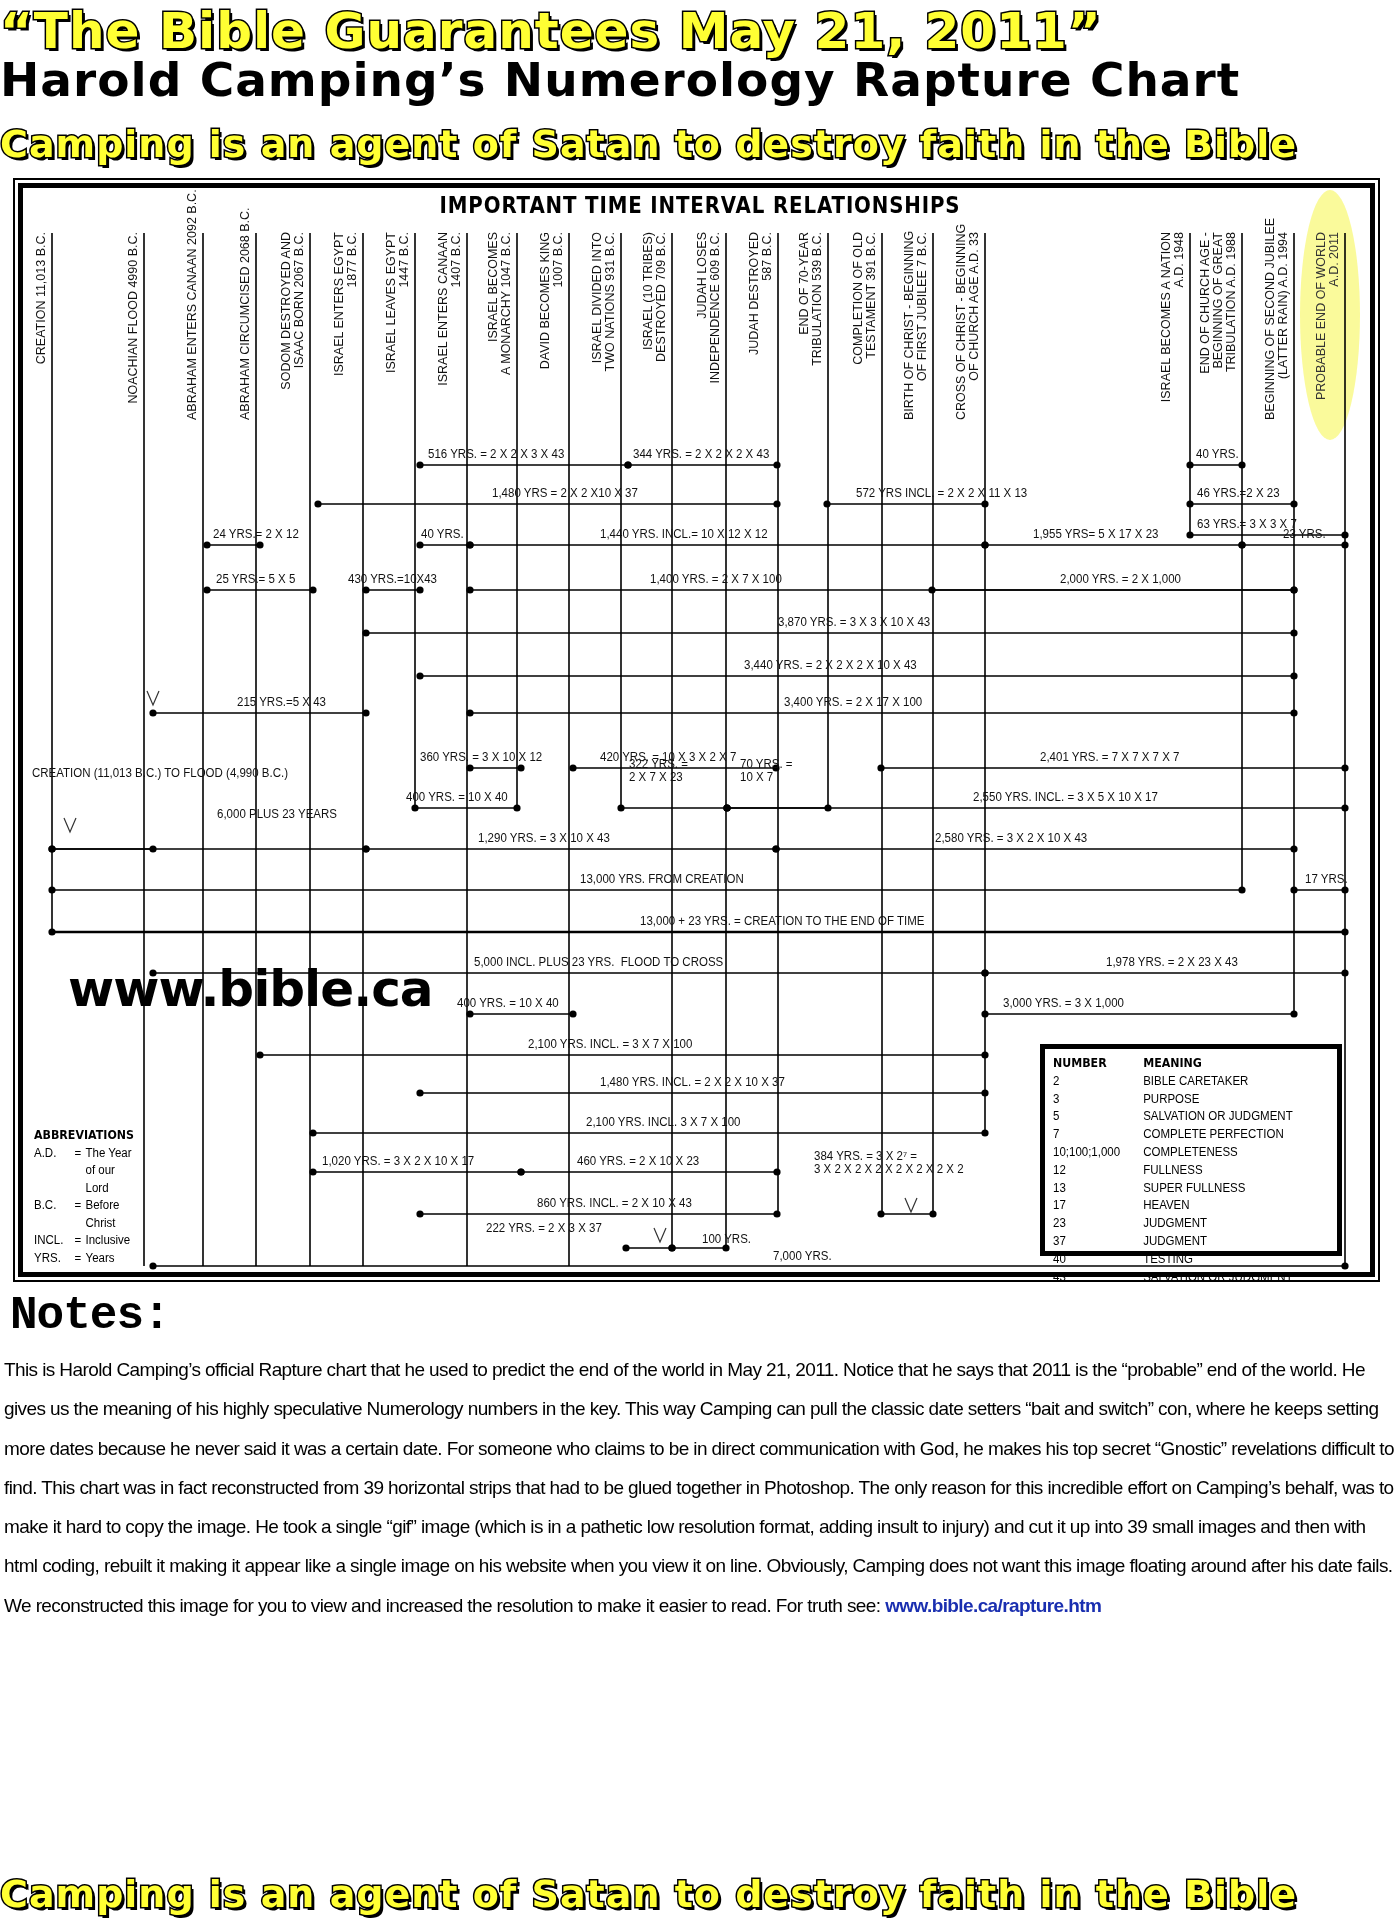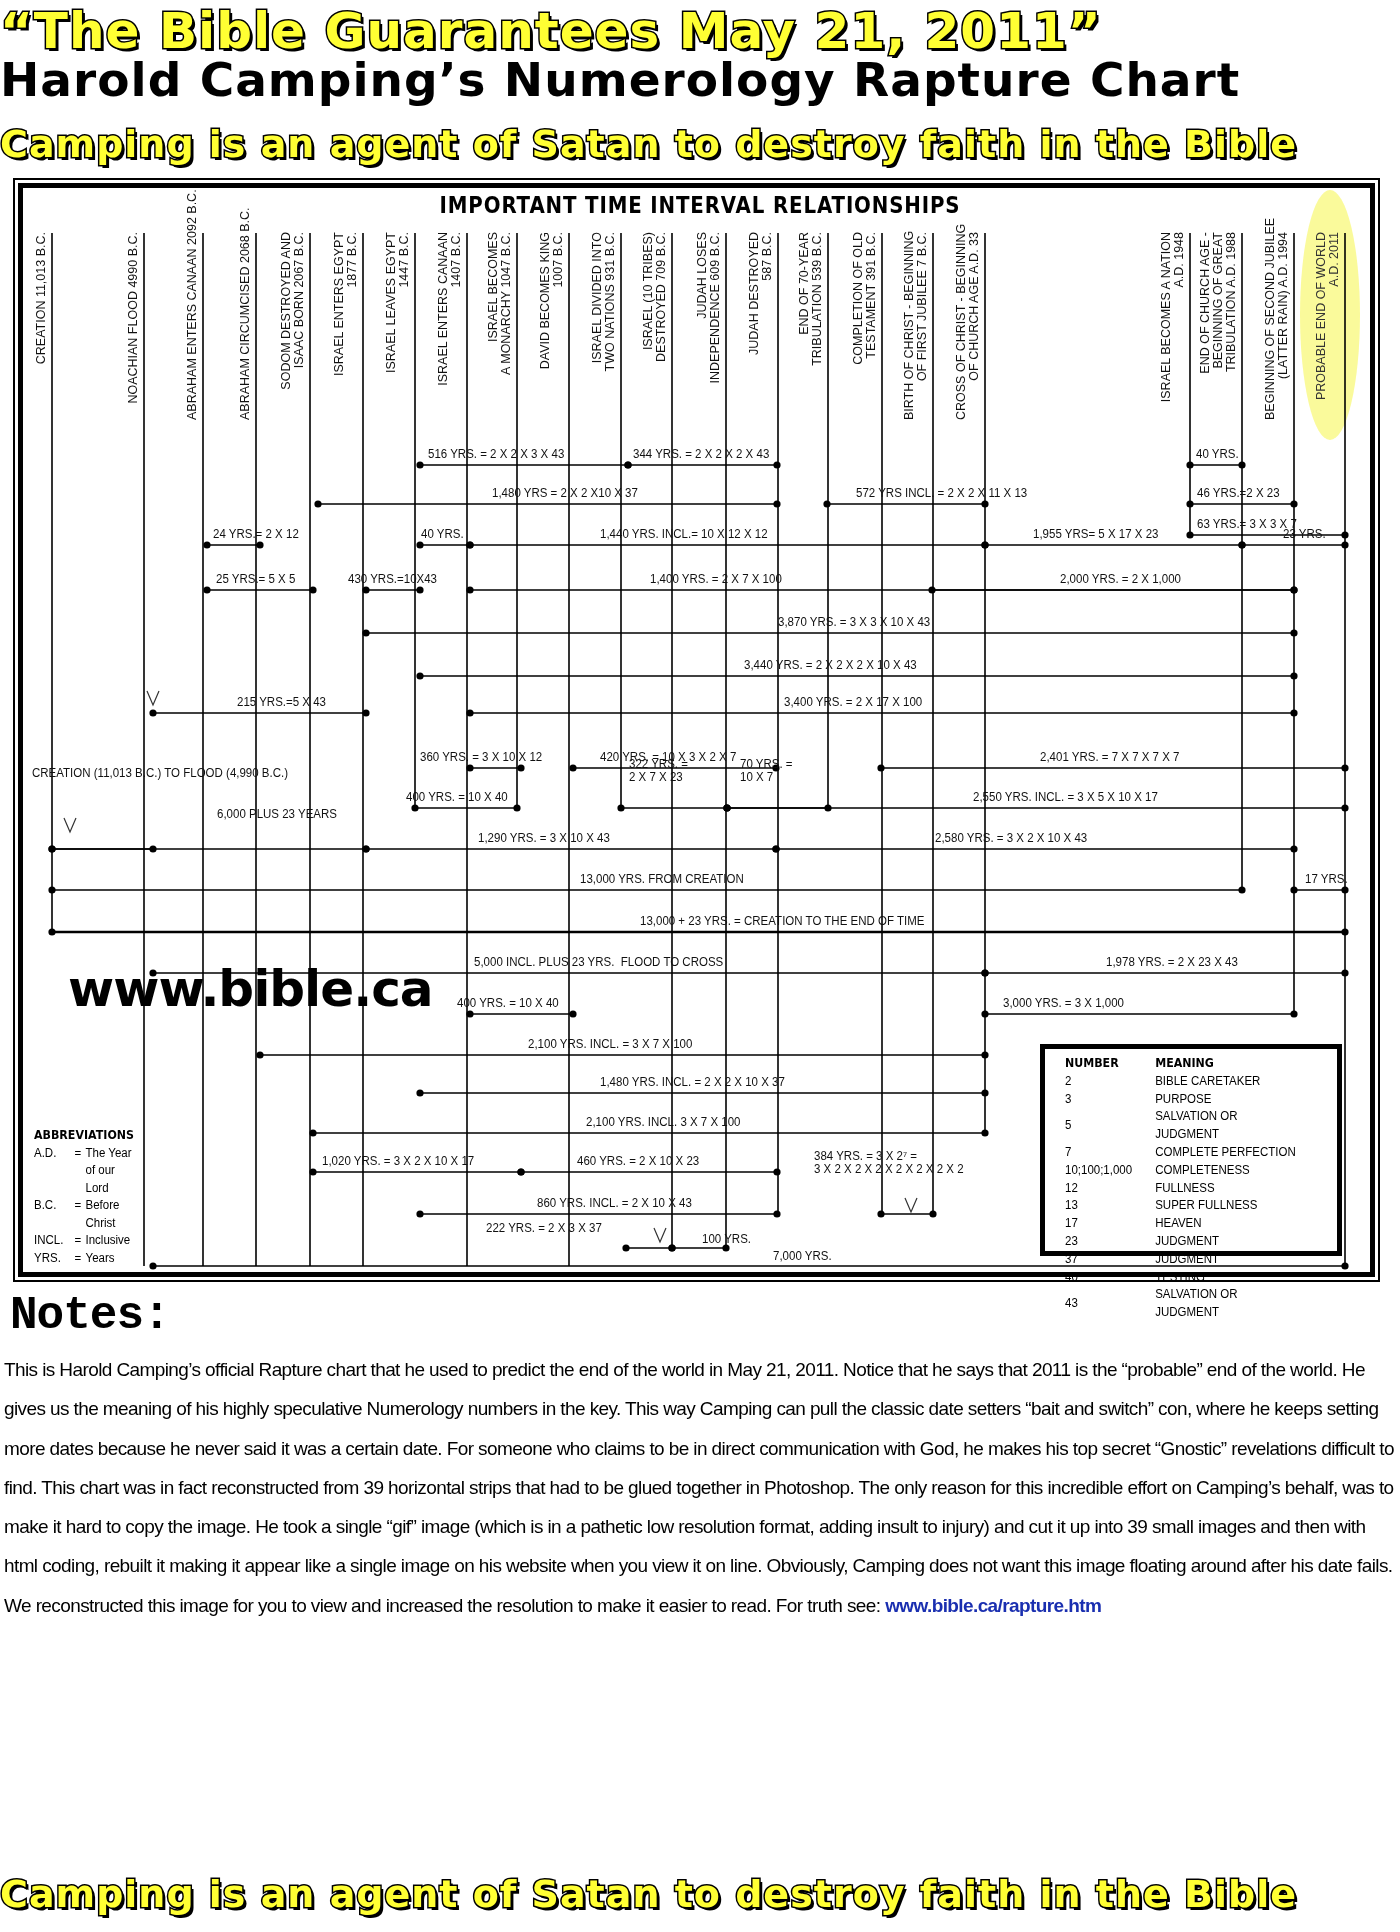--- a/index.html
+++ b/index.html
@@ -17,21 +17,21 @@
   .vlabel{position:absolute;font-family:"Liberation Sans",sans-serif;font-size:12.5px;line-height:13px;white-space:pre;text-align:right;transform-origin:0 0;transform:rotate(-90deg);color:#111;}
   .ilabel{position:absolute;font-family:"Liberation Sans",sans-serif;font-size:12.5px;line-height:13px;white-space:pre;color:#111;transform:scaleX(0.92);transform-origin:0 0;}
   #end-ellipse{position:absolute;left:1300px;top:190px;width:60px;height:250px;border-radius:50%;background:#f8f87a;opacity:0.75;}
   #watermark{position:absolute;left:22px;top:960px;font-family:"DejaVu Sans",sans-serif;font-weight:bold;font-size:50px;letter-spacing:-1px;margin-left:46px;}
   #abbr{position:absolute;left:34px;top:1127px;font-size:12.5px;line-height:17.5px;transform:scaleX(0.92);transform-origin:0 0;}
   #abbr .t{font-weight:bold;font-family:"DejaVu Sans",sans-serif;font-size:12px;}
   #abbr table{border-collapse:collapse;}
   #abbr td{padding:0;vertical-align:top;}
   #abbr td.k{width:44px;}
   #abbr td.e{width:12px;}
-  #key{position:absolute;left:1040px;top:1044px;width:302px;height:212px;border:5px solid #000;box-sizing:border-box;padding:6px 20px;}
+  #key{position:absolute;left:1040px;top:1044px;width:302px;height:212px;border:5px solid #000;box-sizing:border-box;padding:6px 8px;}
   #key table{border-collapse:collapse;font-size:12.5px;line-height:17.8px;transform:scaleX(0.92);transform-origin:0 0;}
   #key th{text-align:left;font-family:"DejaVu Sans",sans-serif;font-size:12px;font-weight:bold;padding:0;}
   #key td{padding:0;}
   #key td.n{width:98px;}
   #notes-title{position:absolute;left:10px;top:1290px;font-family:Liberation Mono, monospace;font-weight:bold;font-size:46px;letter-spacing:-1px;}
   #notes-body{position:absolute;left:4px;top:1350px;width:1390px;font-family:"Liberation Sans",sans-serif;font-size:19px;line-height:39.3px;letter-spacing:-0.6px;}
   #notes-link{color:#1a2fb0;font-weight:bold;}
 </style>
 </head>
 <body>

